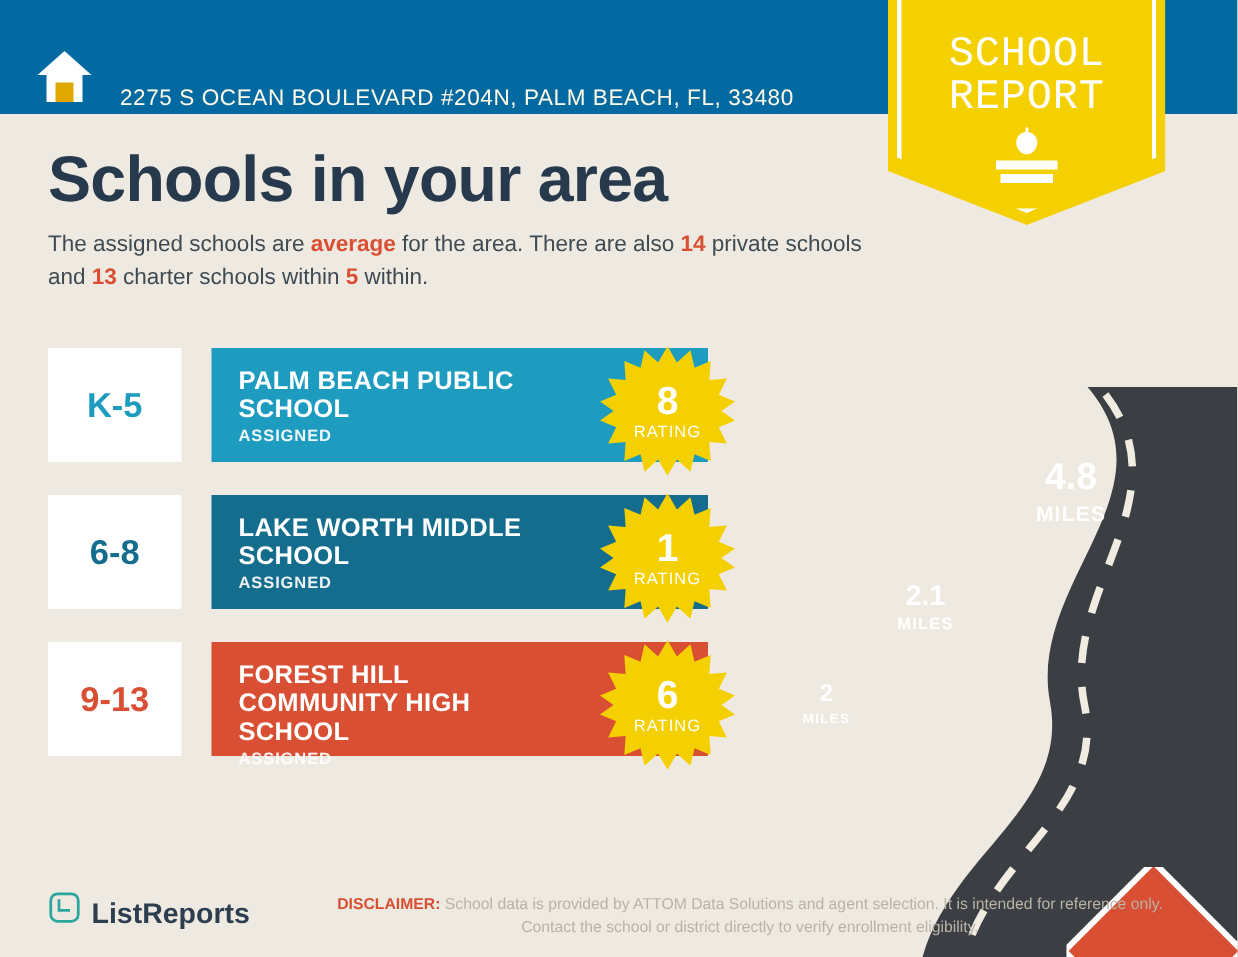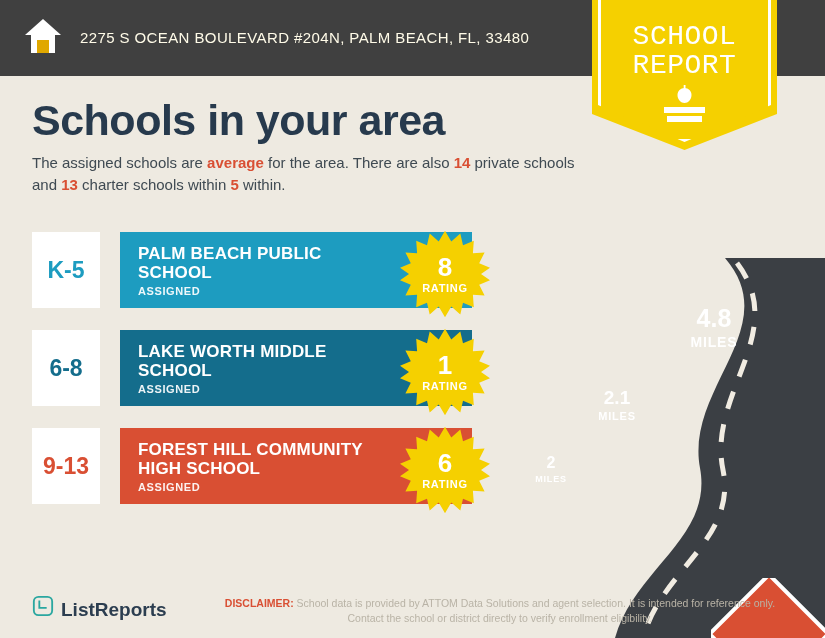--- a/index.html
+++ b/index.html
@@ -8,22 +8,22 @@
     font-family: "Liberation Sans", sans-serif;
     background: #eeeae1;
     overflow: hidden;
     position: relative;
   }
 
   
   .header {
     position: absolute; top: 0; left: 0;
     width: 825px; height: 76px;
-    background: #404040;
-    display: flex; align-items: center;
+    background: #0369a1;
+    display: flex; align-items: flex-end;
   }
   .home-icon { margin-left: 22px; margin-right: 16px; flex: 0 0 auto; }
   .address {
     color: #fffbe8;
     font-size: 15px;
     letter-spacing: 0.4px;
     line-height: 1.35;
     max-width: 490px;
     text-transform: uppercase;
     font-weight: normal;
@@ -68,21 +68,21 @@
 
   
   .rows { position: absolute; top: 232px; left: 32px; }
   .row {
     position: relative;
     width: 440px; height: 76px;
     margin-bottom: 22px;
     display: flex; align-items: stretch;
   }
   .grade {
-    width: 68px; background: #ffffff;
+    width: 89px; background: #ffffff;
     display: flex; align-items: center; justify-content: center;
     font-size: 23px; font-weight: bold;
   }
   .info {
     flex: 1; padding: 12px 90px 8px 18px;
     color: #fff;
     margin-left: 20px;
   }
   .sname {
     font-size: 17px; font-weight: bold; line-height: 1.12;
@@ -98,21 +98,21 @@
     width: 90px; height: 90px;
     display: flex; flex-direction: column;
     align-items: center; justify-content: center;
   }
   .star-svg { position: absolute; top: 0; left: 0; }
   .rating-num {
     position: relative; font-size: 26px; font-weight: bold; color: #fff;
     line-height: 1;
   }
   .rating-lbl {
-    position: relative; font-size: 11px; font-weight: bold; color: #fff;
+    position: relative; font-size: 11px; font-weight: normal; color: #fff;
     letter-spacing: 0.7px; margin-top: 2px;
   }
 
   
   .r1 .info { background: #1d9cc0; }
   .r1 .grade { color: #1d9cc0; }
   .r2 .info { background: #146d8c; }
   .r2 .grade { color: #146d8c; }
   .r3 .info { background: #d94f33; }
   .r3 .grade { color: #d94f33; }

